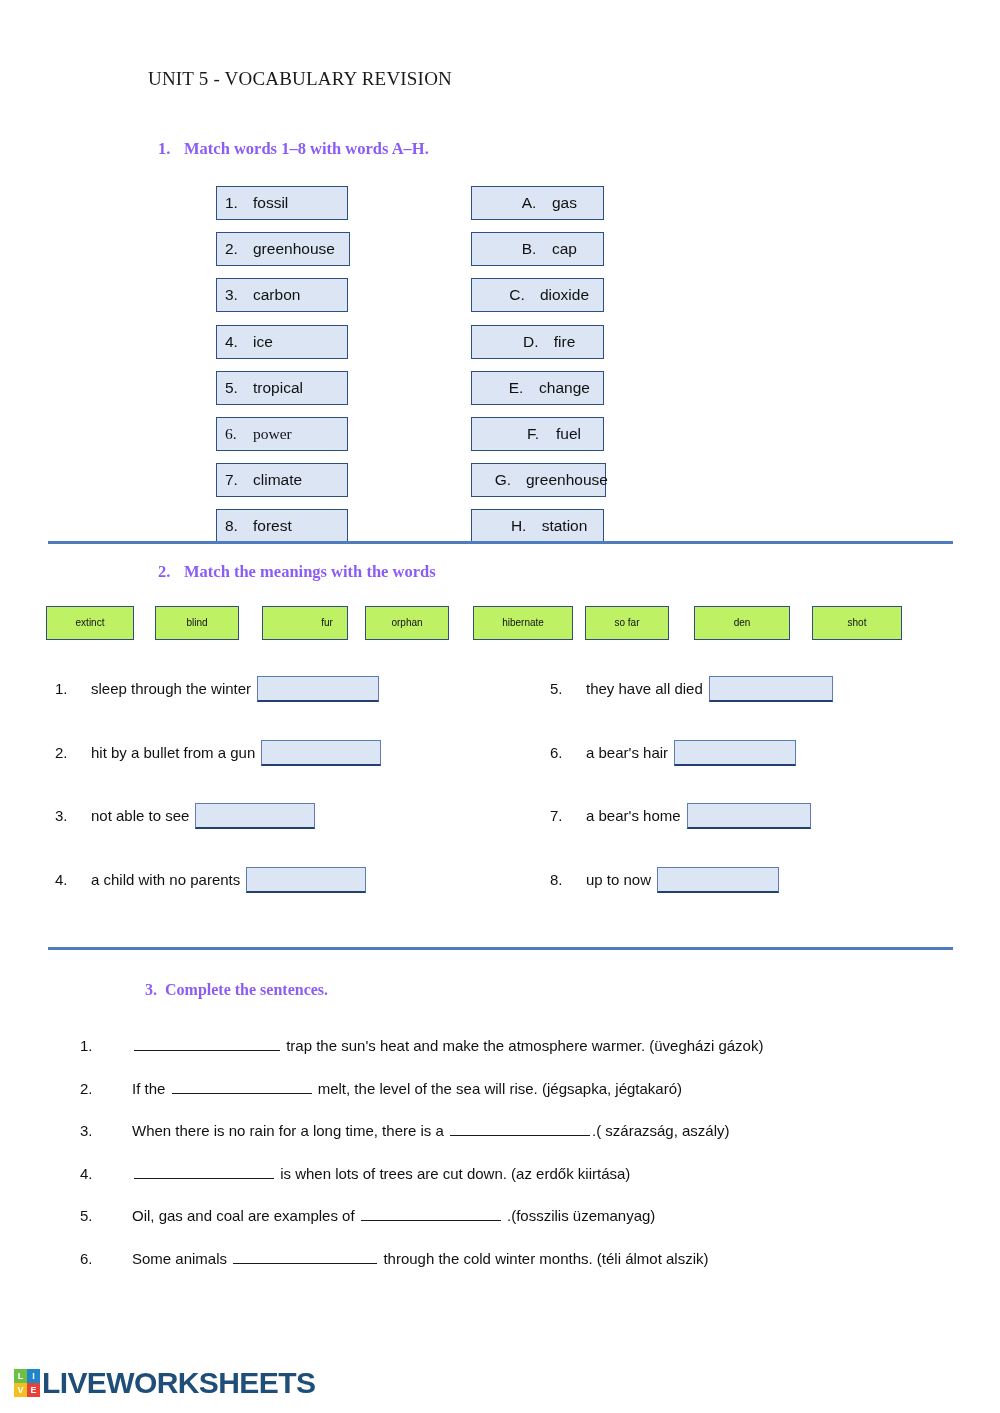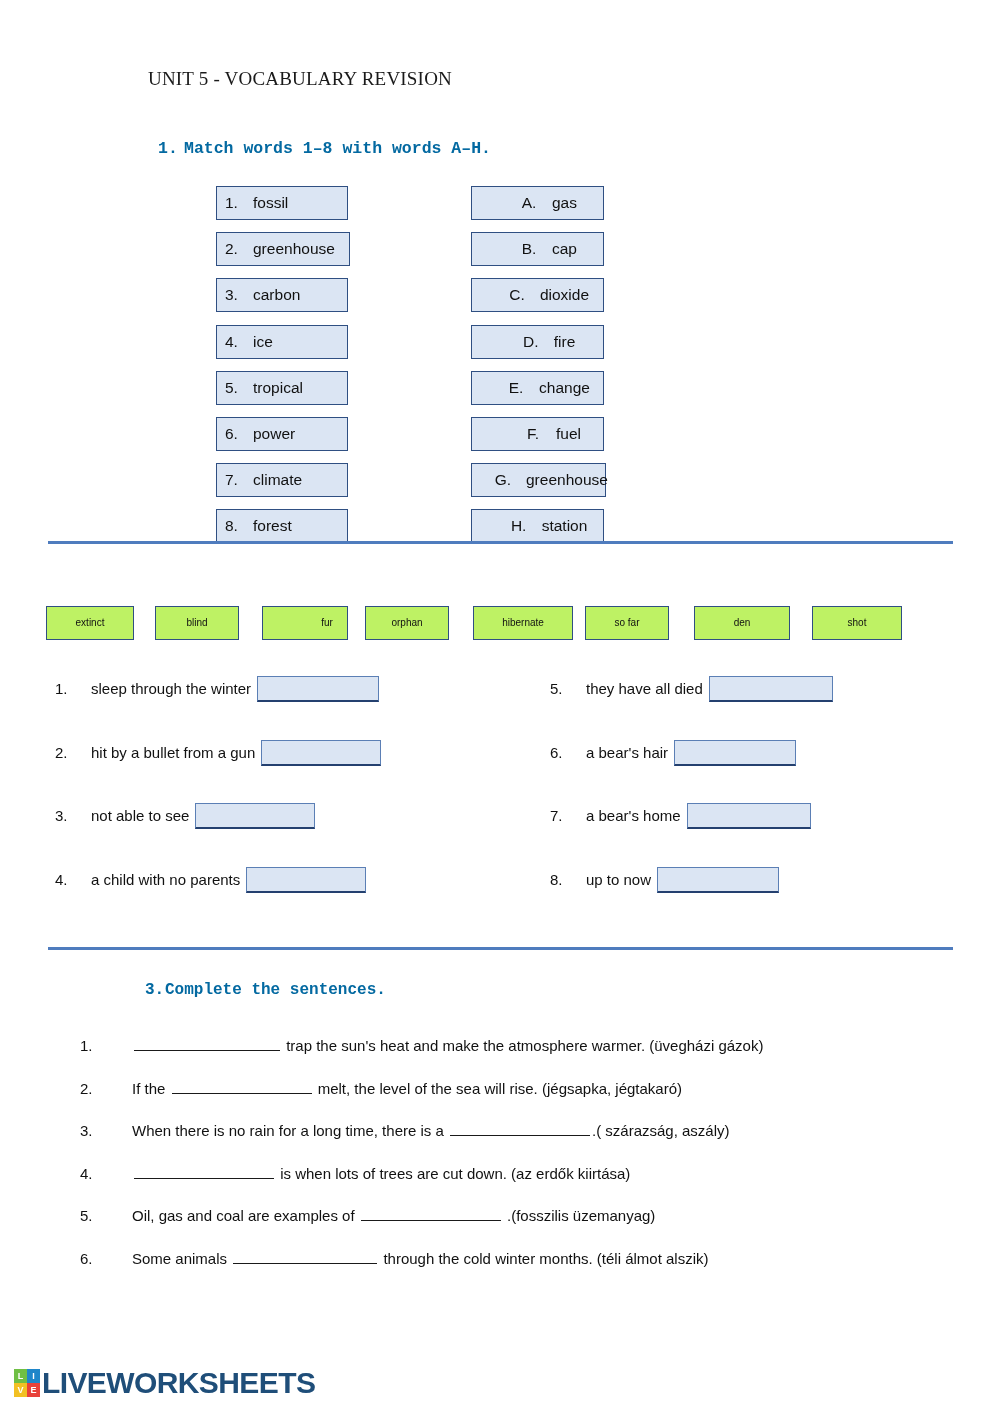--- a/index.html
+++ b/index.html
@@ -30,24 +30,24 @@
     font-family: "Liberation Serif", serif;
     font-size: 19px;
     letter-spacing: 0.2px;
     color: #1a1a1a;
     white-space: nowrap;
   }
 
   
   .sec-heading {
     position: absolute;
-    font-family: Liberation Mono, monospace;
+    font-family: Liberation Serif, serif;
     font-weight: bold;
     font-size: 16.5px;
-    color: #0369a1;
+    color: #8b5cf6;
     white-space: nowrap;
   }
   .sec-heading .num { display: inline-block; min-width: 26px; }
   #sec1-heading { left: 158px; top: 139px; }
   #sec2-heading { left: 158px; top: 562px; }
   #sec3-heading { left: 145px; top: 981px; font-size: 16px; }
   #sec3-heading .num { min-width: 20px; }
 
   
   .match-box {
@@ -193,37 +193,40 @@
   <div class="sec-heading" id="sec1-heading">
     <span class="num">1.</span><span>Match words 1–8 with words A–H.</span>
   </div>
 
   <div id="ex1-left">
       <div class="match-box col-left" style="top: 186px;"><span class="mb-key">1.</span><span>fossil</span></div>
       <div class="match-box col-left" style="top: 232.2px; width: 134px;"><span class="mb-key">2.</span><span>greenhouse</span></div>
       <div class="match-box col-left" style="top: 278.4px;"><span class="mb-key">3.</span><span>carbon</span></div>
       <div class="match-box col-left" style="top: 324.6px;"><span class="mb-key">4.</span><span>ice</span></div>
       <div class="match-box col-left" style="top: 370.8px;"><span class="mb-key">5.</span><span>tropical</span></div>
-      <div class="match-box col-left" style="top: 417px;"><span class="mb-key">6.</span><span>power</span></div>
+      <div class="match-box col-left" style="top: 417px; font-family: Liberation Serif, serif;"><span class="mb-key">6.</span><span>power</span></div>
       <div class="match-box col-left" style="top: 463.2px;"><span class="mb-key">7.</span><span>climate</span></div>
       <div class="match-box col-left" style="top: 509.4px;"><span class="mb-key">8.</span><span>forest</span></div>
     </div>
   <div id="ex1-right">
       <div class="match-box col-right right" style="top: 186px;"><span class="mb-key">A.</span><span>gas</span></div>
       <div class="match-box col-right right" style="top: 232.2px;"><span class="mb-key">B.</span><span>cap</span></div>
       <div class="match-box col-right right" style="top: 278.4px;"><span class="mb-key">C.</span><span>dioxide</span></div>
       <div class="match-box col-right right" style="top: 324.6px;"><span class="mb-key">D.</span><span>fire</span></div>
       <div class="match-box col-right right" style="top: 370.8px;"><span class="mb-key">E.</span><span>change</span></div>
       <div class="match-box col-right right" style="top: 417px; padding-left: 16px;"><span class="mb-key">F.</span><span>fuel</span></div>
       <div class="match-box col-right right" style="top: 463.2px; width: 135px;"><span class="mb-key">G.</span><span>greenhouse</span></div>
       <div class="match-box col-right right" style="top: 509.4px;"><span class="mb-key">H.</span><span>station</span></div>
     </div>
 
   <div class="rule" id="rule-1"></div>
 
+  <div class="sec-heading" id="sec2-heading">
+    <span class="num">2.</span><span>Match the meanings with the words</span>
+  </div>
 
   <div id="ex2-wordbank">
       <div class="wordbank-chip" style="left: 46px; width: 88px;">extinct</div>
       <div class="wordbank-chip" style="left: 155px; width: 84px;">blind</div>
       <div class="wordbank-chip" style="left: 262px; width: 86px; padding-left: 44px;">fur</div>
       <div class="wordbank-chip" style="left: 365px; width: 84px;">orphan</div>
       <div class="wordbank-chip" style="left: 473px; width: 100px;">hibernate</div>
       <div class="wordbank-chip" style="left: 585px; width: 84px;">so far</div>
       <div class="wordbank-chip" style="left: 694px; width: 96px;">den</div>
       <div class="wordbank-chip" style="left: 812px; width: 90px;">shot</div>

